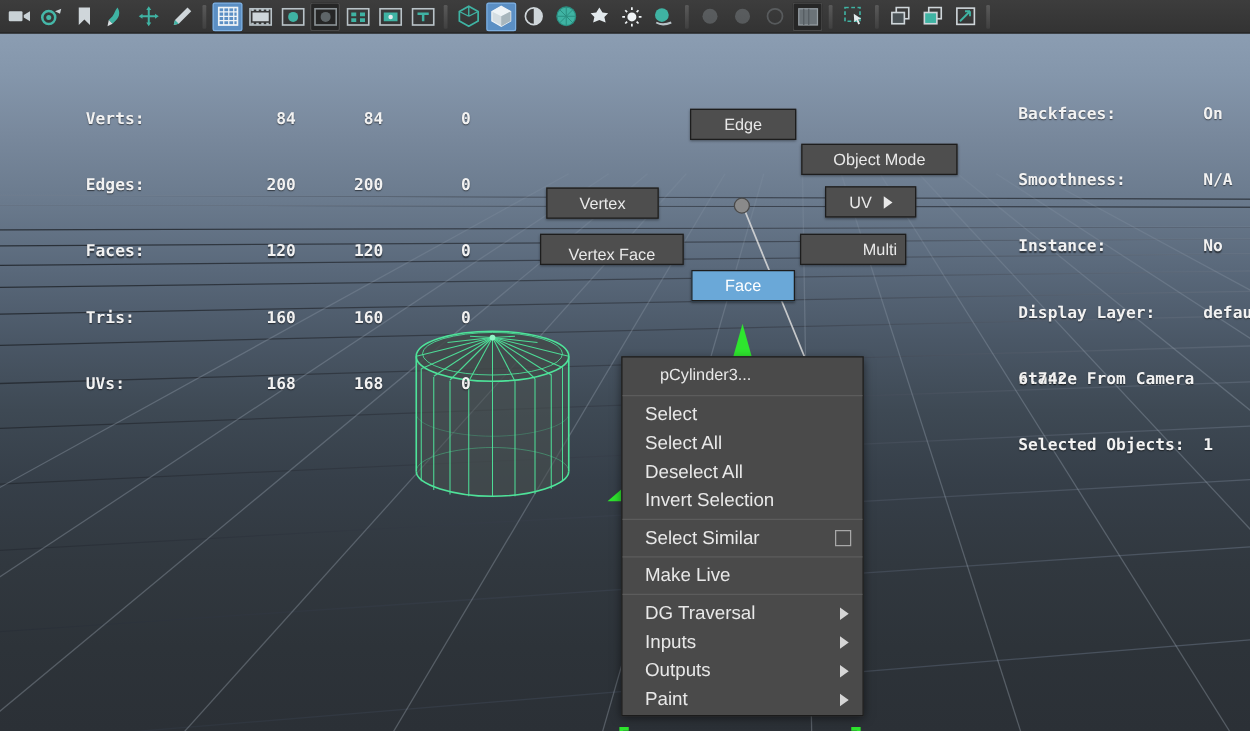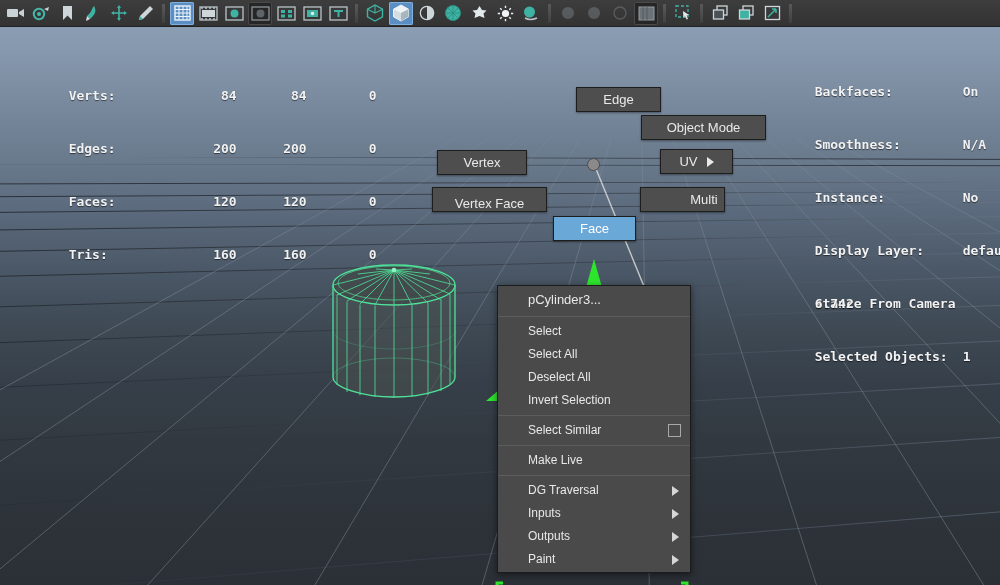--- a/index.html
+++ b/index.html
@@ -93,21 +93,21 @@
     background: #4a4a4a; border: 1px solid #1b1b1b;
     box-shadow: 0 2px 7px rgba(0,0,0,.5);
     padding-bottom: 1px;
   }
   #ctx-menu .hdr {
     height: 27px; line-height: 27px; color: #e8e8e8; font-size: 13px;
     padding-left: 30px;
   }
   .mi {
     position: relative; height: 23px; line-height: 23px;
-    color: #e8e8e8; font-size: 12px; padding-left: 30px;
+    color: #e8e8e8; font-size: 15px; padding-left: 18px;
   }
   .mi .sub {
     position: absolute; right: 11px; top: 7px;
     width: 0; height: 0;
     border-left: 7px solid #d6d6d6;
     border-top: 5px solid transparent;
     border-bottom: 5px solid transparent;
   }
   .mi .cbx {
     position: absolute; right: 9px; top: 5px;
@@ -429,20 +429,23 @@
       </div>
       <div class="row">
         <span class="lbl">Edges:</span><span class="c1">200</span><span class="c2">200</span><span class="c3">0</span>
       </div>
       <div class="row">
         <span class="lbl">Faces:</span><span class="c1">120</span><span class="c2">120</span><span class="c3">0</span>
       </div>
       <div class="row">
         <span class="lbl">Tris:</span><span class="c1">160</span><span class="c2">160</span><span class="c3">0</span>
       </div>
+      <div class="row">
+        <span class="lbl">UVs:</span><span class="c1">168</span><span class="c2">168</span><span class="c3">0</span>
+      </div>
     </div>
 
     <div class="hud" id="hud-right">
       <div class="row">
         <span class="lbl">Backfaces:</span><span class="val">On</span>
       </div>
       <div class="row">
         <span class="lbl">Smoothness:</span><span class="val">N/A</span>
       </div>
       <div class="row">
@@ -452,21 +455,21 @@
         <span class="lbl">Display Layer:</span><span class="val">default</span>
       </div>
       <div class="row cam">
         <span class="lbl">stance From Camera</span><span class="val">6.742</span>
       </div>
       <div class="row">
         <span class="lbl">Selected Objects:</span><span class="val">1</span>
       </div>
     </div>
 
-    <div class="mm-btn" style="left:552px;top:60px;width:85px;margin-left:24px;">
+    <div class="mm-btn" style="left:552px;top:60px;width:85px;">
       <span>Edge</span>
     </div>
     <div class="mm-btn" style="left:641px;top:88px;width:125px;">
       <span>Object Mode</span>
     </div>
     <div class="mm-btn" style="left:437px;top:123px;width:90px;">
       <span>Vertex</span>
     </div>
     <div class="mm-btn" style="left:660px;top:122px;width:73px;">
       <span>UV</span>

